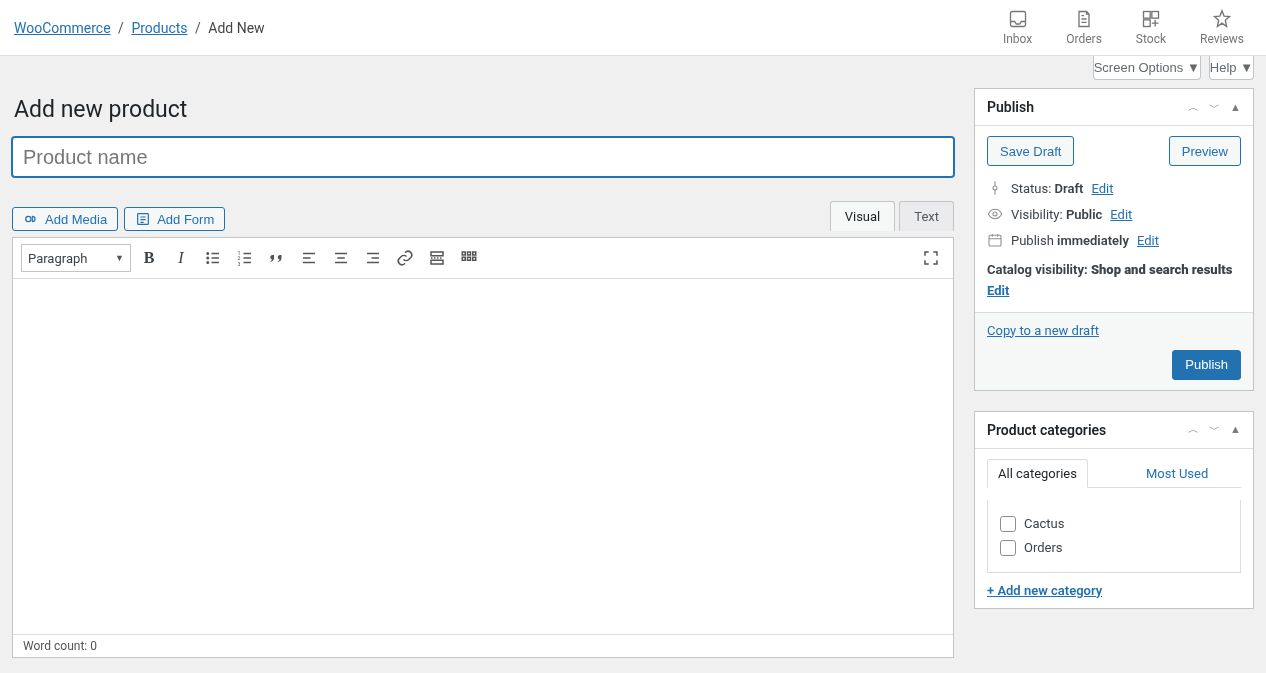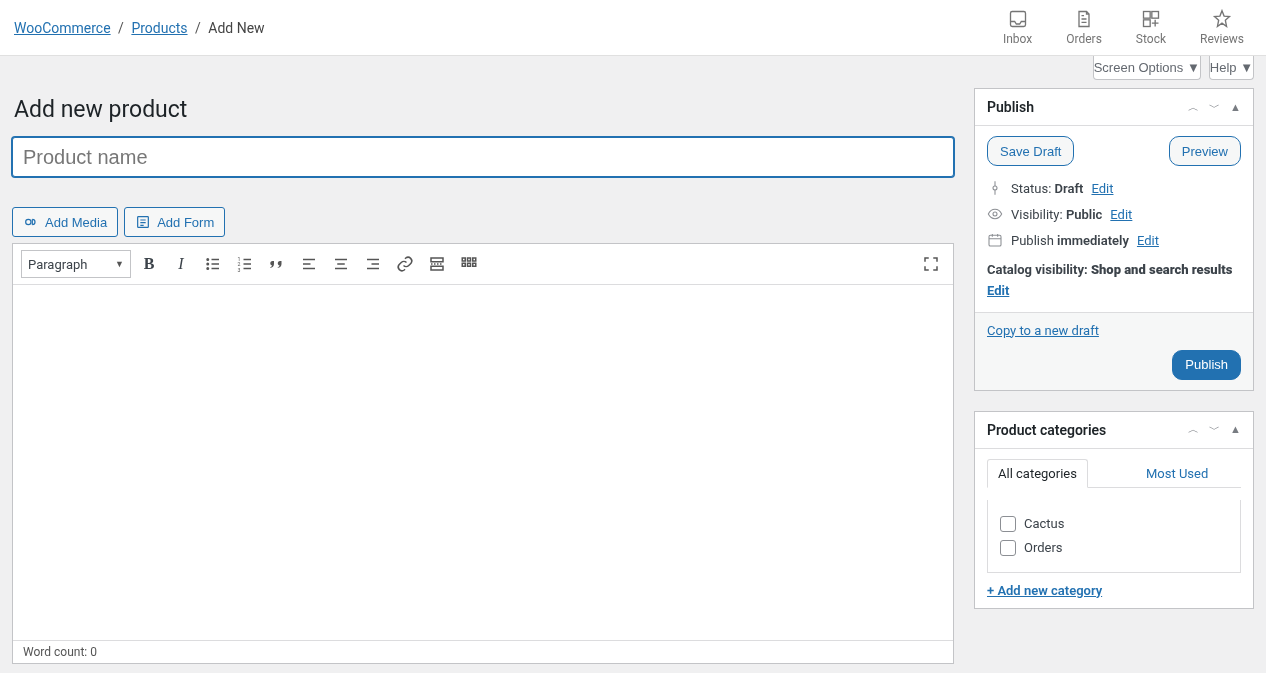--- a/index.html
+++ b/index.html
@@ -71,21 +71,21 @@
     display: inline-flex;
     align-items: center;
     gap: 6px;
     background: #f6f7f7;
     border: 1px solid #2271b1;
     color: #2271b1;
     padding: 4px 10px;
     border-radius: 3px;
     font-size: 13px;
     cursor: pointer;
-    height: 30px;
+    height: 24px;
   }
   .btn svg { width: 16px; height: 16px; stroke: #2271b1; fill: none; stroke-width: 1.8; }
 
   .editor-tabs { display: flex; justify-content: flex-end; margin-top: -30px; }
   .etab {
     padding: 7px 14px;
     border: 1px solid #c3c4c7;
     border-bottom: none;
     background: #ebebed;
     color: #50575e;
@@ -148,21 +148,21 @@
   .postbox-actions { display: flex; gap: 10px; align-items: center; }
   .postbox-actions .act { cursor: pointer; color: #787c82; font-size: 11px; }
   .postbox .inside { padding: 10px 12px; }
 
   .minor-actions { display: flex; justify-content: space-between; margin-bottom: 14px; }
   .button {
     background: #f6f7f7;
     border: 1px solid #2271b1;
     color: #2271b1;
     padding: 4px 12px;
-    border-radius: 10px;
+    border-radius: 3px;
     cursor: pointer;
     font-size: 13px;
     height: 30px;
   }
   .button.primary {
     background: #2271b1;
     color: #fff;
     border-color: #2271b1;
   }
 
@@ -288,20 +288,24 @@
         </button>
         <button class="btn">
           <svg viewBox="0 0 24 24">
               <rect x="4" y="4" width="16" height="16" rx="1"></rect>
               <path d="M8 9h8M8 13h8M8 17h5"></path>
             </svg>
           <span>Add Form</span>
         </button>
       </div>
 
+      <div class="editor-tabs">
+        <div class="etab active">Visual</div>
+        <div class="etab">Text</div>
+      </div>
 
       <div class="editor-box">
         <div class="toolbar">
           <div class="format-select">
             <span>Paragraph</span>
               <span class="caret">▼</span>
           </div>
           <div class="tb tb-b">B</div>
           <div class="tb tb-i">I</div>
           <div class="tb">

